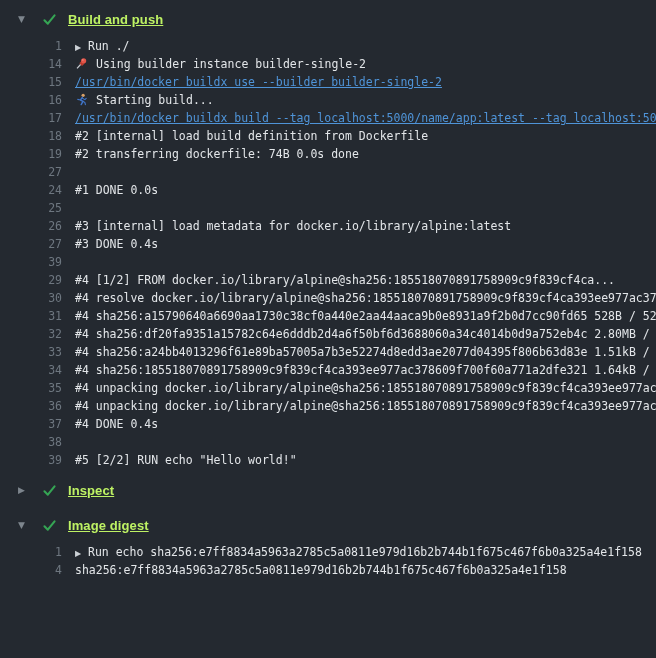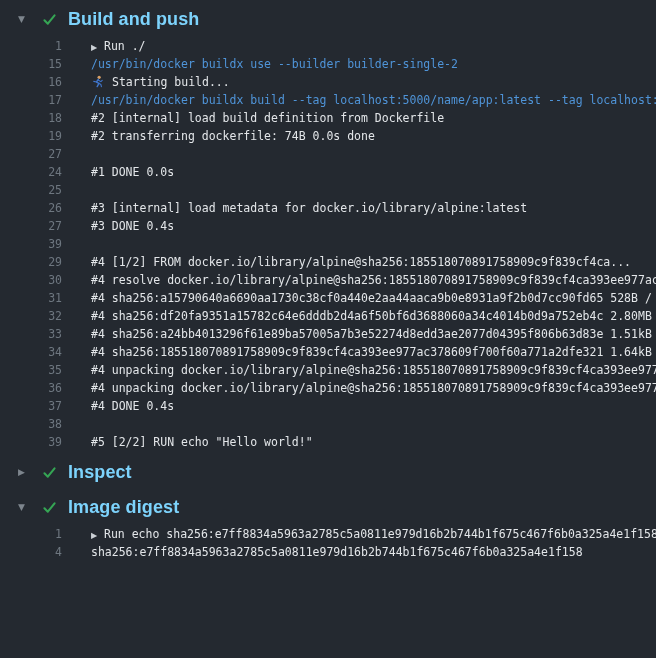--- a/index.html
+++ b/index.html
@@ -32,50 +32,51 @@
     line-height: 22px;
   }
   .check {
     width: 26px;
     flex: none;
     display: flex;
     align-items: center;
   }
   .section-title {
     font-family: "Liberation Sans", sans-serif;
-    font-size: 18px;
+    font-size: 13px;
     font-weight: 700;
-    color: #7dd3fc;
+    color: #bef264;
     letter-spacing: 0.1px;
+    text-decoration: underline;
   }
   .log-block {
     font-family: "DejaVu Sans Mono", monospace;
     font-size: 11.5px;
     line-height: 18px;
   }
   .log-line {
     display: flex;
     height: 18px;
     white-space: pre;
   }
   .gutter {
     width: 62px;
     flex: none;
     text-align: right;
     color: #6e7780;
     cursor: pointer;
   }
   .content {
-    margin-left: 29px;
+    margin-left: 13px;
     color: #e3e6e9;
     white-space: pre;
     overflow: hidden;
     flex: 1;
   }
-  .content.cmd { color: #4f94d8; }
+  .content.cmd { color: #4f94d8; text-decoration: underline; }
   .run-chevron {
     display: inline-block;
     width: 13px;
     font-family: "DejaVu Sans", sans-serif;
     font-size: 8px;
     color: #ccd1d6;
     cursor: pointer;
   }
   .emoji {
     display: inline-block;
@@ -95,20 +96,26 @@
       <span class="disclosure">▼</span>
       <span class="check">
         <svg width="15" height="15" viewBox="0 0 16 16">
           <path fill="none" stroke="#35a554" stroke-width="2.2" stroke-linecap="round" stroke-linejoin="round" d="M2.6 8.9l3.6 3.6 7.2-9"></path>
         </svg>
       </span>
       <span class="section-title">Build and push</span>
     </div>
     <div class="log-block mt7">
       <div class="log-line"><span class="gutter">1</span><span class="content"><span class="run-chevron">▶</span><span>Run ./</span></span></div>
+      <div class="log-line"><span class="gutter">14</span><span class="content"><span class="emoji"><svg width="13" height="13" viewBox="0 0 16 16">
+              <line x1="8" y1="8" x2="2.5" y2="14" stroke="#c8ccd2" stroke-width="1.5"></line>
+              <rect x="6.2" y="5.2" width="5" height="5" rx="1" transform="rotate(45 8.7 7.7)" fill="#b93b2e"></rect>
+              <circle cx="10.6" cy="4.6" r="3.2" fill="#e25549"></circle>
+              <circle cx="9.6" cy="3.6" r="1.1" fill="#f0837a"></circle>
+            </svg></span><span>Using builder instance builder-single-2</span></span></div>
       <div class="log-line"><span class="gutter">15</span><span class="content cmd"><span>/usr/bin/docker buildx use --builder builder-single-2</span></span></div>
       <div class="log-line"><span class="gutter">16</span><span class="content"><span class="emoji"><svg width="13" height="13" viewBox="0 0 16 16">
               <circle cx="10" cy="2.9" r="2" fill="#d9a066"></circle>
               <path d="M9 5.4 L6.8 8.6 L9.8 10.2 L7.6 14.2" stroke="#3f74c9" stroke-width="1.8" fill="none" stroke-linecap="round" stroke-linejoin="round"></path>
               <path d="M6.8 8.6 L3.4 7.8 M9.2 6.6 L12.2 8.2 L13.8 6.6 M9.8 10.2 L12.2 11.8 L12.8 14.4" stroke="#3f74c9" stroke-width="1.4" fill="none" stroke-linecap="round"></path>
             </svg></span><span>Starting build...</span></span></div>
       <div class="log-line"><span class="gutter">17</span><span class="content cmd"><span>/usr/bin/docker buildx build --tag localhost:5000/name/app:latest --tag localhost:5000</span></span></div>
       <div class="log-line"><span class="gutter">18</span><span class="content"><span>#2 [internal] load build definition from Dockerfile</span></span></div>
       <div class="log-line"><span class="gutter">19</span><span class="content"><span>#2 transferring dockerfile: 74B 0.0s done</span></span></div>
       <div class="log-line"><span class="gutter">27</span><span class="content"><span></span></span></div>

